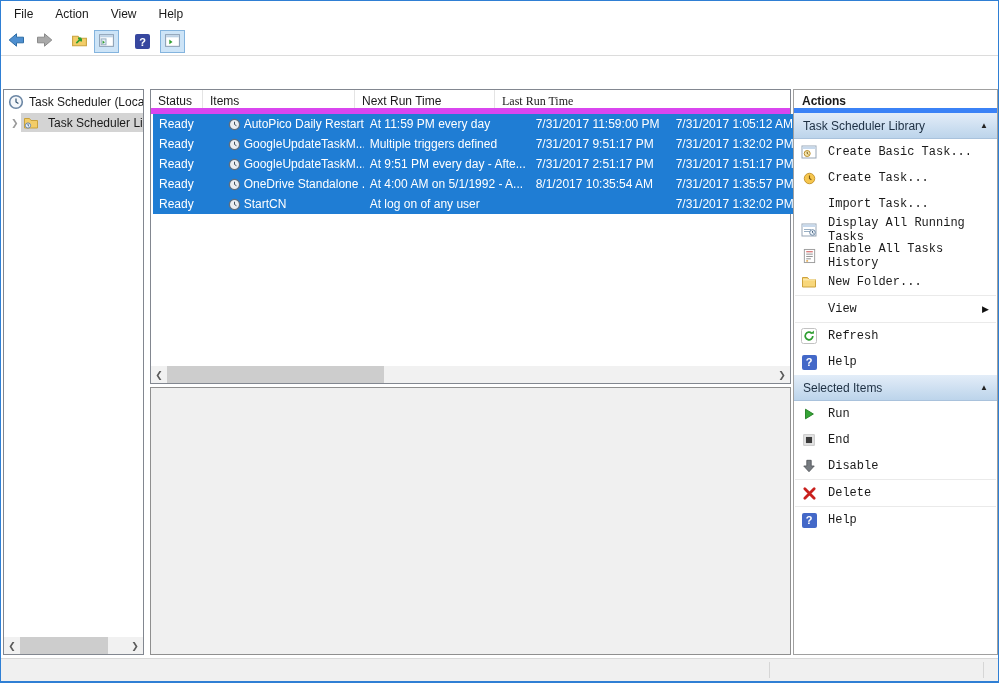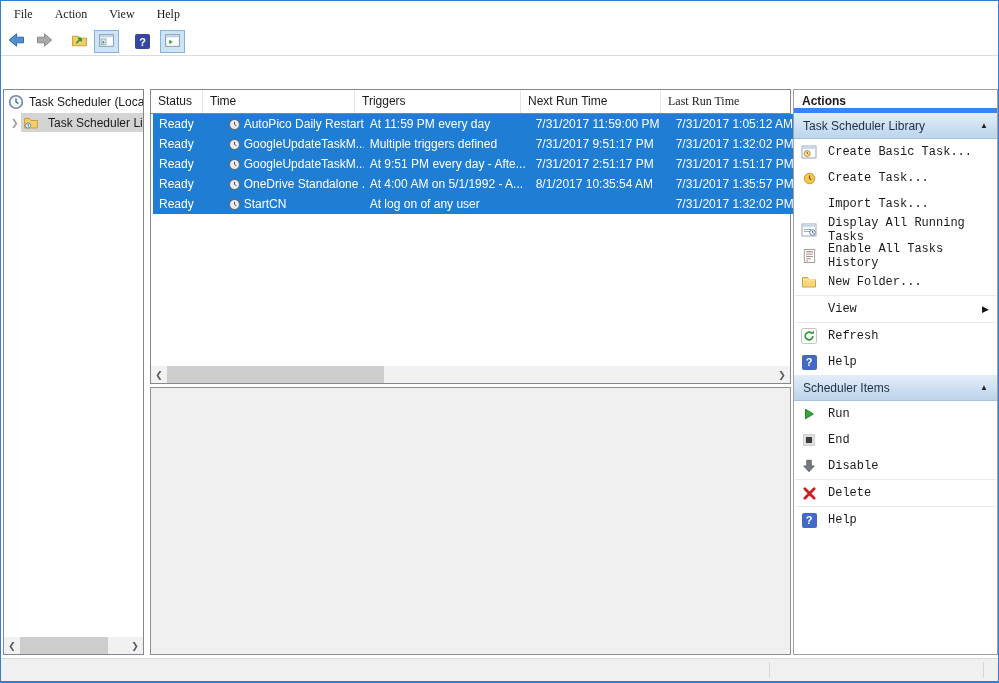--- a/index.html
+++ b/index.html
@@ -11,21 +11,21 @@
 
   
   .titlebar { height:29px; display:flex; align-items:center; background:#fff; }
   .app-icon { width:16px; height:16px; margin-left:9px; display:flex; }
   .title-text { margin-left:6px; color:#1f1f1f; }
   .caption { margin-left:auto; display:flex; height:29px; }
   .cap-btn { width:48px; height:29px; display:flex; align-items:center; justify-content:center; }
 
   
   .menubar { height:27px; display:flex; align-items:center; padding-left:2px; }
-  .menu-item { padding:0 11px; line-height:27px;font-family:Liberation Serif, serif; }
+  .menu-item { padding:0 11px; line-height:27px; }
 
   
   .toolbar { height:28px; display:flex; align-items:center; padding-left:3px; border-bottom:1px solid #dcdcdc; }
   .tb-btn { width:25px; height:23px; display:flex; align-items:center; justify-content:center; margin-right:2px; border:1px solid transparent; }
   .tb-btn.toggled { background:#cde4f7; border-color:#84b4de; }
   .tb-gap { width:9px; }
 
   
   .main { position:absolute; top:84px; left:0; right:0; bottom:23px; background:#fff; }
   .panel { position:absolute; background:#fff; border:1px solid #828790; }
@@ -41,21 +41,21 @@
   .tree-icon { width:16px; height:16px; margin-right:5px; flex:0 0 auto; display:flex; }
   .expander { width:10px; margin-left:7px; color:#9b9b9b; font-size:9px; flex:0 0 auto; }
   .tree-sel { display:flex; align-items:center; background:#d4d4d4; height:19px; flex:1; min-width:0; }
 
   .hscroll { position:absolute; left:0; right:0; bottom:0; height:17px; background:#f1f1f1; display:flex; align-items:stretch; }
   .sc-arrow { width:16px; font-size:9px; color:#5a5a5a; display:flex; align-items:center; justify-content:center; }
   .sc-track { flex:1; position:relative; }
   .sc-thumb { position:absolute; top:0; bottom:0; background:#cdcdcd; }
 
   
-  .list-header { height:24px; display:flex; border-bottom:1px solid #d946ef;align-items:flex-end; }
+  .list-header { height:24px; display:flex; border-bottom:6px solid #d946ef; }
   .lh-cell { line-height:23px; padding-left:7px; border-right:1px solid #e4e4e4; overflow:hidden; white-space:nowrap; }
   .lh-status { width:52px; } .lh-name { width:152px; } .lh-trig { width:166px; } .lh-next { width:140px; } .lh-last { flex:1; border-right:none;font-family:Liberation Serif, serif; }
 
   .lv-row { height:20px; display:flex; align-items:stretch; color:#fff; }
   .c-status { margin-left:2px; width:50px; padding-left:6px; line-height:20px; background:var(--sel); }
   .c-gap { width:14px; }
   .c-rest { flex:1; margin-right:0; background:var(--sel); display:flex; align-items:center;padding-left:32px; }
   .c-icon { width:18px; padding-left:2px; display:flex; align-items:center; }
   .c-name { width:120px; overflow:hidden; white-space:nowrap; }
   .c-trig { width:166px; padding-left:6px; overflow:hidden; white-space:nowrap; }
@@ -167,22 +167,21 @@
         <div class="sc-track">
             <div class="sc-thumb" style="left:0;width:88px"></div>
           </div>
         <div class="sc-arrow">❯</div>
       </div>
     </div>
 
     <div class="panel list-panel">
       <div class="list-header">
         <div class="lh-cell lh-status">Status</div>
-        <div class="lh-cell lh-name">Time</div>
-        <div class="lh-cell lh-trig">Triggers</div>
+        <div class="lh-cell lh-name">Items</div>
         <div class="lh-cell lh-next">Next Run Time</div>
         <div class="lh-cell lh-last">Last Run Time</div>
       </div>
 
       <div class="lv-row">
         <span class="c-status">Ready</span>
           <span class="c-gap"></span>
         <span class="c-rest">
           <span class="c-icon">
               <svg viewBox="0 0 16 16" width="13" height="13">
@@ -354,21 +353,21 @@
         <span class="ai-label">Refresh</span>
       </div>
       <div class="action-item">
         <span class="ai-icon">
             <div class="help-badge">?</div>
           </span>
         <span class="ai-label">Help</span>
       </div>
 
       <div class="group-header">
-        <span class="gh-label">Scheduler Items</span>
+        <span class="gh-label">Selected Items</span>
         <span class="gh-tri">▲</span>
       </div>
 
       <div class="action-item">
         <span class="ai-icon">
             <svg width="14" height="14" viewBox="0 0 16 16">
               <path d="M4 2.5L13 8L4 13.5Z" fill="#35a436" stroke="#1e7a1f"></path>
             </svg>
           </span>
         <span class="ai-label">Run</span>

